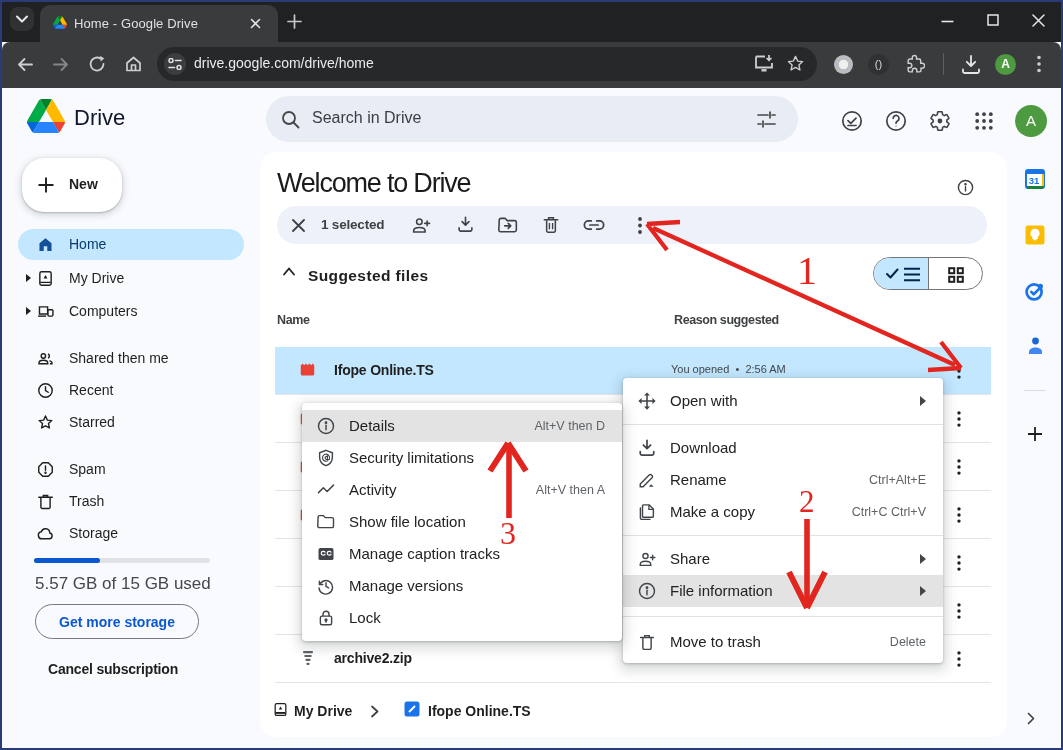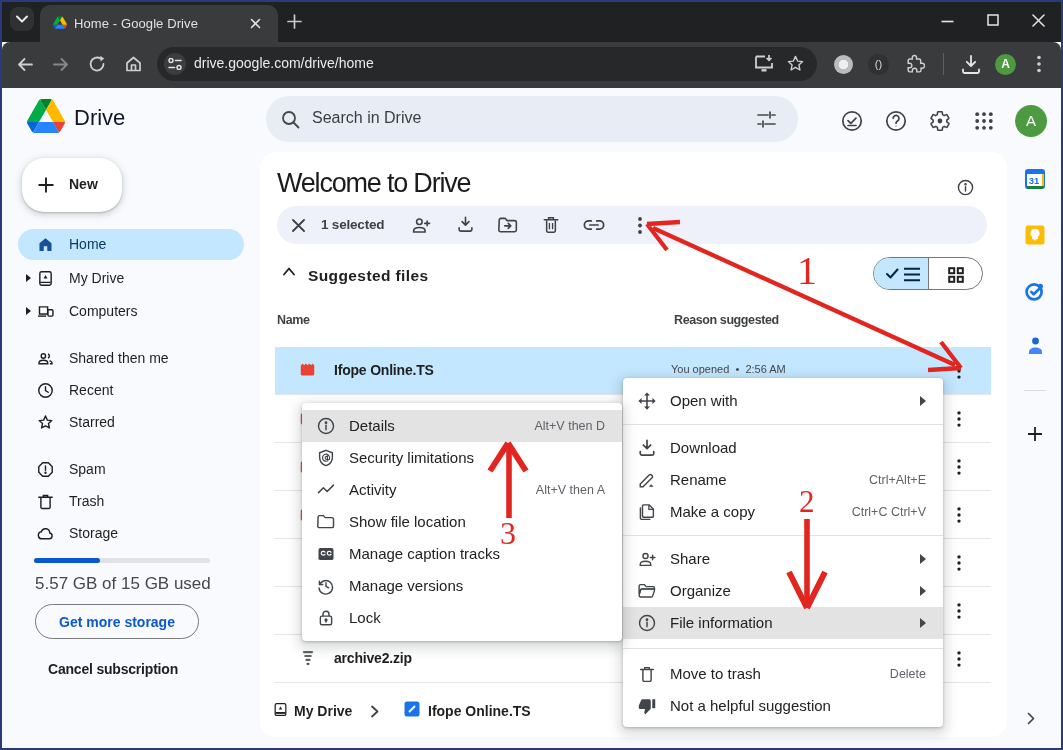--- a/index.html
+++ b/index.html
@@ -515,52 +515,37 @@
     <div class="mdiv"></div>
     <div class="mi">
           <svg class="ic" viewBox="0 0 24 22" fill="none" stroke="#414549" stroke-width="1.9">
             <circle cx="10" cy="7" r="3.4"></circle>
             <path d="M3 19.5 v-1.2 c0-2.6 3.1-4.2 7-4.2 s7 1.6 7 4.2 v1.2 Z"></path>
             <path d="M19.5 6 V12 M16.5 9 H22.5" stroke-linecap="round"></path>
           </svg>
           <span class="ml">Share</span>
           <span class="sub"></span>
         </div>
-    <div class="mi">
-          <svg class="ic" viewBox="0 0 24 20" fill="none" stroke="#414549" stroke-width="1.9">
-            <path d="M1.5 3.5 a2 2 0 0 1 2-2 h5 l2.5 2.7 h9 a2 2 0 0 1 2 2 v1 h-16.5 a2 2 0 0 0-1.9 1.4 L1.5 14 Z"></path>
-            <path d="M4.5 7.5 h16 a1.5 1.5 0 0 1 1.4 2 l-2.3 7 a2 2 0 0 1-1.9 1.4 H3.5 a2 2 0 0 1-2-2 L3.1 8.9 A2 2 0 0 1 4.5 7.5 Z"></path>
-          </svg>
-          <span class="ml">Organize</span>
-          <span class="sub"></span>
-        </div>
     <div class="mi hl">
           <svg class="ic" viewBox="0 0 24 24" fill="none" stroke="#414549" stroke-width="1.9">
             <circle cx="12" cy="12" r="10"></circle>
             <path d="M12 11 V17" stroke-linecap="round"></path>
             <circle cx="12" cy="7.5" r="0.9" fill="#414549"></circle>
           </svg>
           <span class="ml">File information</span>
           <span class="sub"></span>
         </div>
     <div class="mdiv" style="margin:9px 0"></div>
     <div class="mi">
           <svg class="ic" viewBox="0 0 20 24" fill="none" stroke="#414549" stroke-width="1.9">
             <path d="M4.5 6.5 V20 a1.8 1.8 0 0 0 1.8 1.8 h7.4 a1.8 1.8 0 0 0 1.8-1.8 V6.5"></path>
             <path d="M1.5 6 H18.5 M7 5.5 V3.5 H13 V5.5" stroke-linecap="round"></path>
           </svg>
           <span class="ml">Move to trash</span>
           <span class="sc">Delete</span>
-        </div>
-    <div class="mi">
-          <svg class="ic" viewBox="0 0 24 24">
-            <path d="M15 3H6c-.83 0-1.54.5-1.84 1.22l-3.02 7.05c-.09.23-.14.47-.14.73v2c0 1.1.9 2 2 2h6.31l-.95 4.57-.03.32c0 .41.17.79.44 1.06L9.83 23l6.59-6.59c.36-.36.58-.86.58-1.41V5c0-1.1-.9-2-2-2z" fill="#414549"></path>
-            <path d="M19 3 h4 v12 h-4 Z" fill="#414549"></path>
-          </svg>
-          <span class="ml">Not a helpful suggestion</span>
         </div>
     <div style="height:5px"></div>
   </div>
   <div id="menu1" class="menu" style="left:300px;top:401px;width:320px;">
     <div class="mpad"></div>
     <div class="mi hl">
           <svg class="ic" viewBox="0 0 24 24" fill="none" stroke="#414549" stroke-width="1.9">
             <circle cx="12" cy="12" r="10"></circle>
             <path d="M12 11 V17" stroke-linecap="round"></path>
             <circle cx="12" cy="7.5" r="0.9" fill="#414549"></circle>

